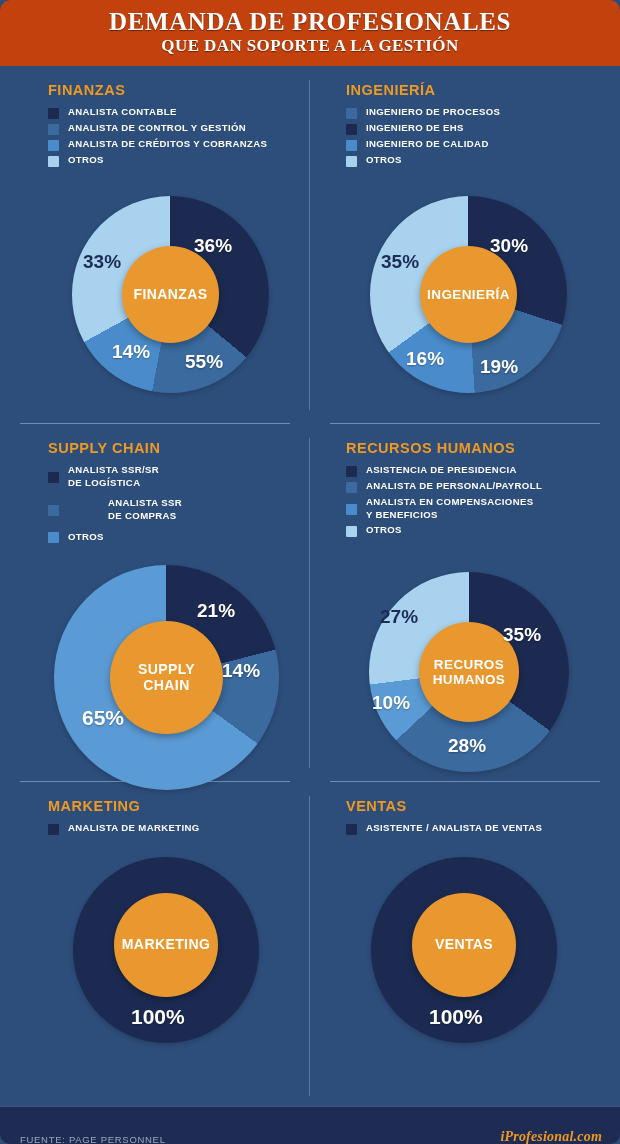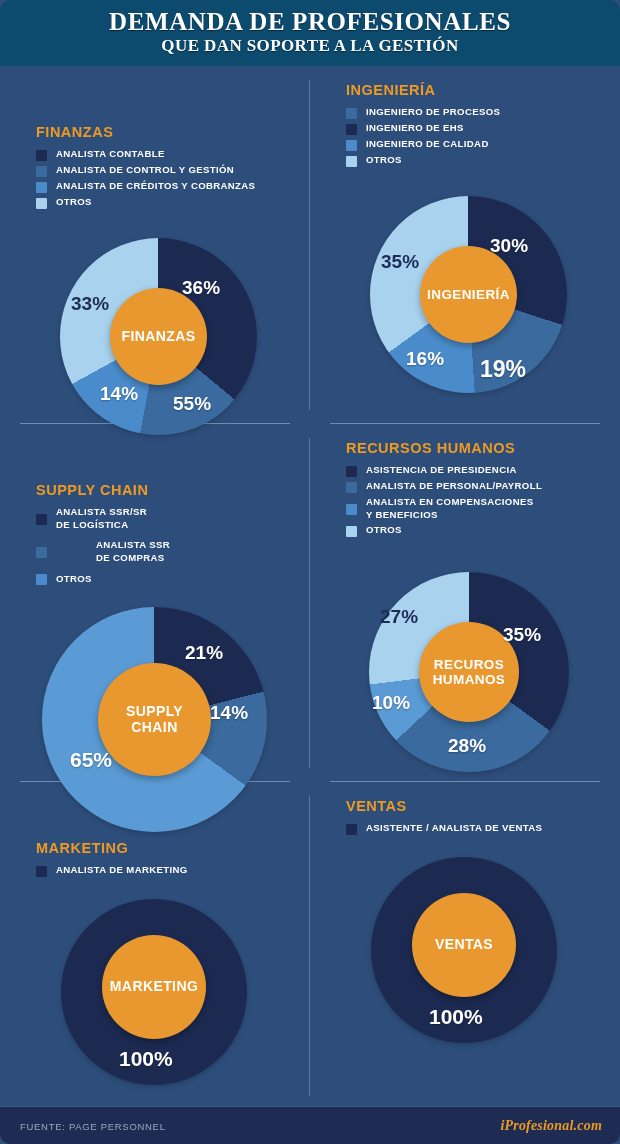--- a/index.html
+++ b/index.html
@@ -11,40 +11,40 @@
   }
   .infographic{
     position:relative;width:620px;height:1144px;
     background:#2d4d7a;
     border-radius:10px;
     overflow:hidden;
   }
   
   .header{
     position:absolute;left:0;top:0;width:620px;height:66px;
-    background:#0c4a6e;
+    background:#c2410c;
     border-top-left-radius:10px;border-top-right-radius:10px;
     display:flex;flex-direction:column;align-items:center;justify-content:center;
   }
   .header .line1{
     font-family:"Liberation Serif", serif;
     font-weight:bold;color:#ffffff;
     font-size:25px;letter-spacing:.6px;line-height:1.04;
     text-shadow:0 1px 1px rgba(0,0,0,.45);
   }
   .header .line2{
     font-family:"Liberation Serif", serif;
     font-weight:bold;color:#ffffff;
     font-size:17px;letter-spacing:.4px;line-height:1.2;margin-top:1px;
     text-shadow:0 1px 1px rgba(0,0,0,.45);
   }
   
   .grid{position:absolute;left:0;top:66px;width:620px;height:1040px;}
   .cell{position:absolute;width:310px;}
-  .cell.c-left{left:0;margin-top:42px;}
+  .cell.c-left{left:12px;}
   .cell.c-right{left:310px;}
   .r1{top:0;height:358px;}
   .r2{top:358px;height:358px;}
   .r3{top:716px;height:324px;}
 
   .cell-inner{position:relative;width:100%;height:100%;}
 
   
   .vdiv{
     position:absolute;width:1px;background:#7d9dc4;opacity:.55;
@@ -88,21 +88,21 @@
     text-shadow:0 1px 2px rgba(0,0,0,.3);
     white-space:nowrap;
   }
   .pct.dark{color:#1e2c54;text-shadow:none;}
 
   
   .footer{
     position:absolute;left:0;top:1106px;width:620px;height:38px;
     background:#1e2c54;
     border-bottom-left-radius:10px;border-bottom-right-radius:10px;
-    display:flex;align-items:center;justify-content:space-between;
+    display:flex;align-items:flex-end;justify-content:space-between;
     border-top:1px solid #3c5785;
   }
   .footer .src{
     margin-left:20px;color:#9aa8bd;font-size:9.5px;letter-spacing:.7px;
   }
   .footer .brand{
     margin-right:18px;color:#EE9A22;
     font-family:"Liberation Serif", serif;
     font-style:italic;font-weight:bold;font-size:14px;letter-spacing:.2px;
   }
@@ -179,21 +179,21 @@
           <div class="legend-item">
             <span class="swatch" style="background:#a8d2ee"></span>
             <span class="legend-label">OTROS</span>
           </div>
         </div>
 
         <div class="donut-wrap" style="left:60px;top:130px;">
           <div class="donut" style="width:197px;height:197px;background:conic-gradient(from 0deg,#1c2a52 0 108deg,#3a6a9e 108deg 176.4deg,#4a8ccb 176.4deg 234deg,#a8d2ee 234deg 360deg);"></div>
           <div class="hub" style="left:50px;top:50px;width:97px;height:97px;font-size:13.5px;">INGENIERÍA</div>
           <span class="pct" style="left:120px;top:39px;font-size:19px;">30%</span>
-          <span class="pct" style="left:110px;top:160px;font-size:23px;">19%</span>
+          <span class="pct" style="left:110px;top:160px;font-size:19px;">19%</span>
           <span class="pct" style="left:36px;top:152px;font-size:19px;">16%</span>
           <span class="pct dark" style="left:11px;top:55px;font-size:19px;">35%</span>
         </div>
       </div>
     </div>
 
     <div class="cell c-left r2">
       <div class="cell-inner">
         <div class="panel-title">SUPPLY CHAIN</div>
         <div class="legend">

